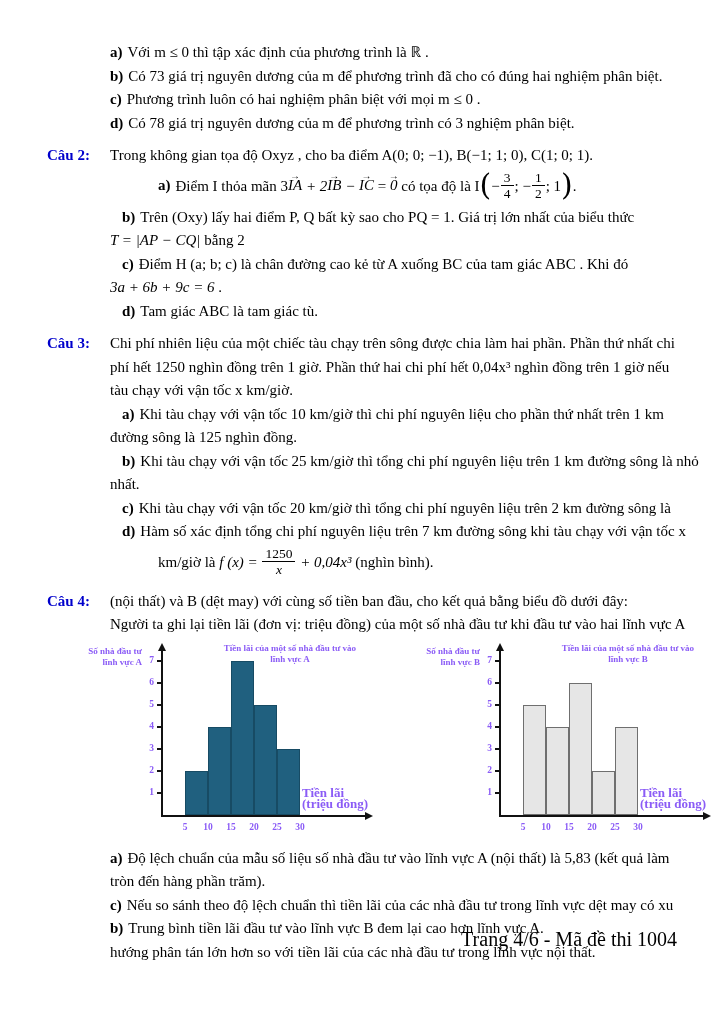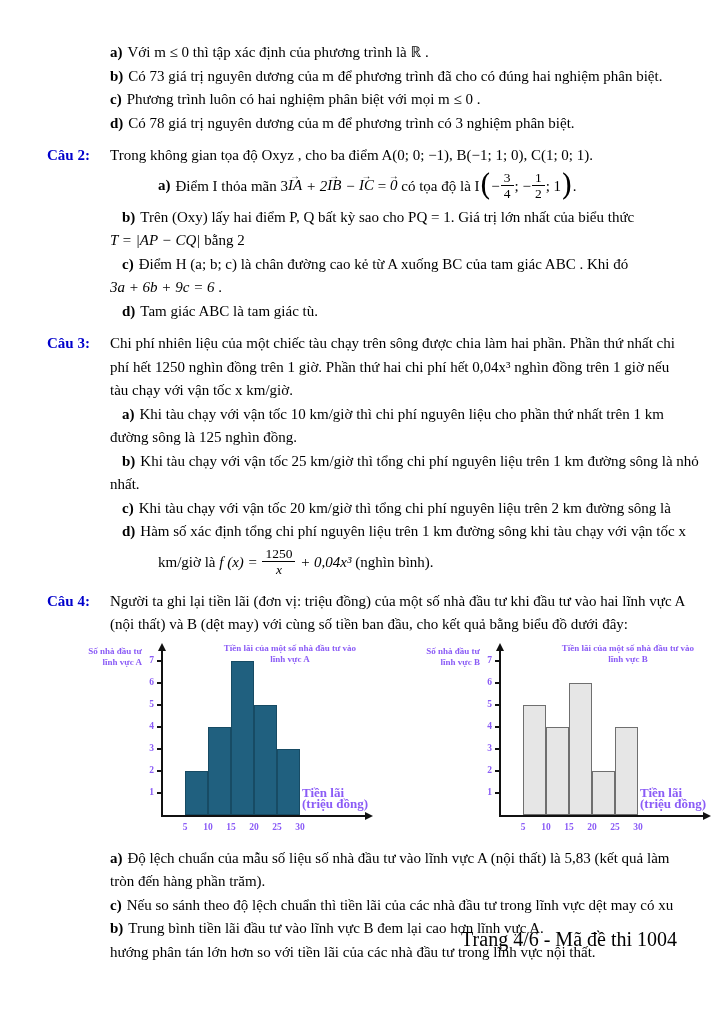--- a/index.html
+++ b/index.html
@@ -99,28 +99,28 @@
     <span class="qlabel">Câu 3:</span>
     <div class="line"><span>Chi phí nhiên liệu của một chiếc tàu chạy trên sông được chia làm hai phần. Phần thứ nhất chi</span></div>
     <div class="line"><span>phí hết 1250 nghìn đồng trên 1 giờ. Phần thứ hai chi phí hết 0,04x³ nghìn đồng trên 1 giờ nếu</span></div>
     <div class="line"><span>tàu chạy với vận tốc x  km/giờ.</span></div>
 
     <div class="line ind"><b class="il">a)</b><span>Khi tàu chạy với vận tốc 10 km/giờ thì chi phí nguyên liệu cho phần thứ nhất trên 1 km</span></div>
     <div class="line"><span>đường sông là 125 nghìn đồng.</span></div>
     <div class="line ind"><b class="il">b)</b><span>Khi tàu chạy với vận tốc 25 km/giờ thì tổng chi phí nguyên liệu trên 1 km đường sông là nhỏ</span></div>
     <div class="line"><span>nhất.</span></div>
     <div class="line ind"><b class="il">c)</b><span>Khi tàu chạy với vận tốc 20 km/giờ thì tổng chi phí nguyên liệu trên 2 km đường sông là</span></div>
-    <div class="line ind"><b class="il">d)</b><span>Hàm số xác định tổng chi phí nguyên liệu trên 1 km đường sông khi tàu chạy với vận tốc x</span></div>
+    <div class="line ind"><b class="il">d)</b><span>Hàm số xác định tổng chi phí nguyên liệu trên 7 km đường sông khi tàu chạy với vận tốc x</span></div>
     <div class="tallrow"><span>km/giờ là  </span><span class="m">f (x) = </span><span class="frac"><span class="fn">1250</span><span class="fd m">x</span></span><span class="m"> + 0,04x³</span><span> (nghìn bình).</span></div>
   </div>
 
   <div class="qblock" style="margin-top:8px;">
     <span class="qlabel">Câu 4:</span>
+    <div class="line"><span>(nội thất) và B (dệt may) với cùng số tiền ban đầu, cho kết quả bằng biểu đồ dưới đây:</span></div>
     <div class="line"><span>Người ta ghi lại tiền lãi (đơn vị: triệu đồng) của một số nhà đầu tư khi đầu tư vào hai lĩnh vực A</span></div>
-    <div class="line"><span>(nội thất) và B (dệt may) với cùng số tiền ban đầu, cho kết quả bằng biểu đồ dưới đây:</span></div>
 
     <div class="charts">
       <div class="chart">
         <div class="ylab">
           <div>Số nhà đầu tư</div>
           <div>lĩnh vực A</div>
         </div>
         <div class="ctitle">
           <div>Tiền lãi của một số nhà đầu tư vào</div>
           <div>lĩnh vực A</div>

